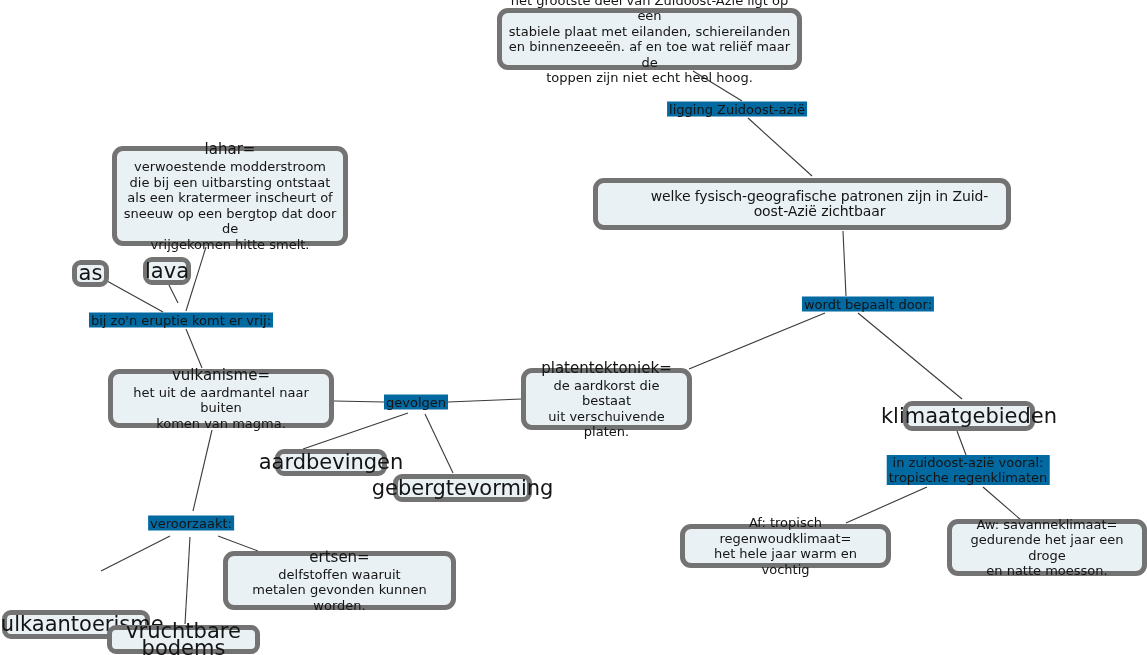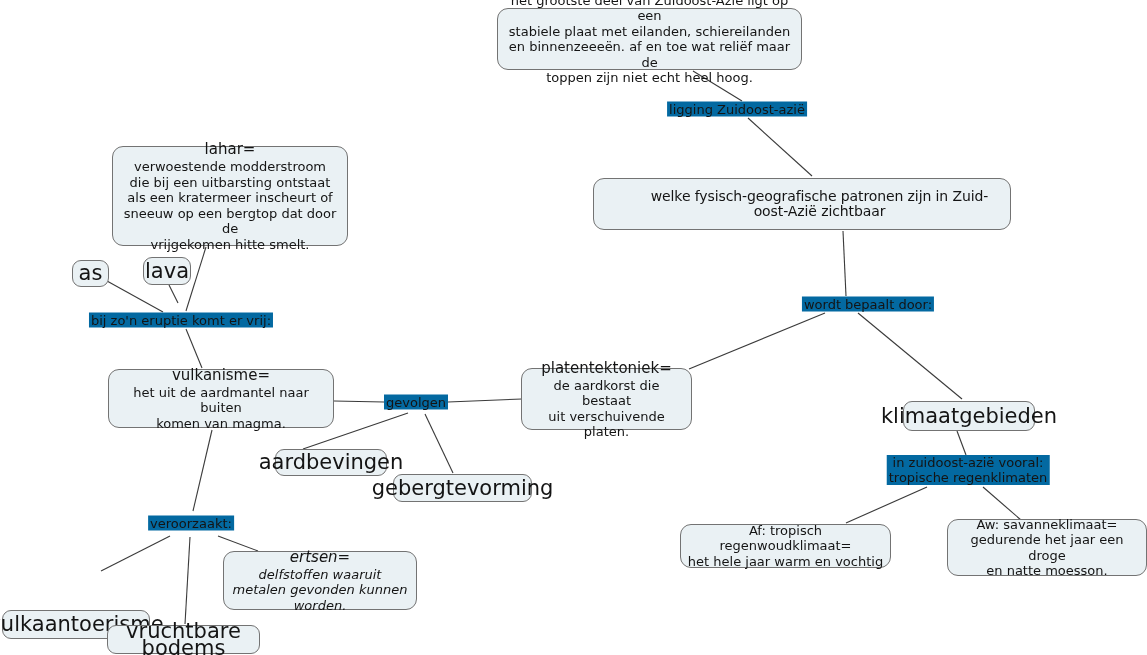--- a/index.html
+++ b/index.html
@@ -9,21 +9,21 @@
     background:#ffffff;
     font-family:"DejaVu Sans","Liberation Sans",sans-serif;
     color:#141414;
     overflow:hidden;
   }
   #edges{position:absolute;left:0;top:0;width:1147px;height:655px;}
   #edges line{stroke:#3a3a3a;stroke-width:1.1;}
   .node{
     position:absolute;
     background:#eaf1f4;
-    border:1px solid #737373;
+    border:5px solid #737373;
     border-radius:11px;
     box-sizing:border-box;
     display:flex;flex-direction:column;
     align-items:center;justify-content:center;
     text-align:center;
     font-size:13px;line-height:15.5px;
     white-space:pre-line;
     padding:2px 5px;
   }
   .node .node-title{font-size:15px;line-height:19px;white-space:pre-line;}
@@ -103,21 +103,21 @@
   <div class="node simple" style="left:903px;top:401px;width:132px;height:30px;">klimaatgebieden</div>
 
   <div class="node simple" style="left:275px;top:449px;width:112px;height:27px;">aardbevingen</div>
 
   <div class="node simple" style="left:393px;top:474px;width:139px;height:28px;">gebergtevorming</div>
 
   <div class="node simple" style="left:2px;top:572px;width:148px;height:29px;margin-top:38px;">vulkaantoerisme</div>
 
   <div class="node simple" style="left:107px;top:625px;width:153px;height:29px;">vruchtbare bodems</div>
 
-  <div class="node" style="left:223px;top:551px;width:194px;height:59px;font-style:italic;">
+  <div class="node" style="left:223px;top:551px;width:233px;height:59px;">
     <div class="node-title">ertsen=</div>
     <div class="node-body">delfstoffen waaruit
 metalen gevonden kunnen worden.</div>
   </div>
 
   <div class="node" style="left:680px;top:524px;width:211px;height:44px;">Af: tropisch regenwoudklimaat=
 het hele jaar warm en vochtig</div>
 
   <div class="node" style="left:947px;top:519px;width:200px;height:57px;">Aw: savanneklimaat=
 gedurende het jaar een droge

